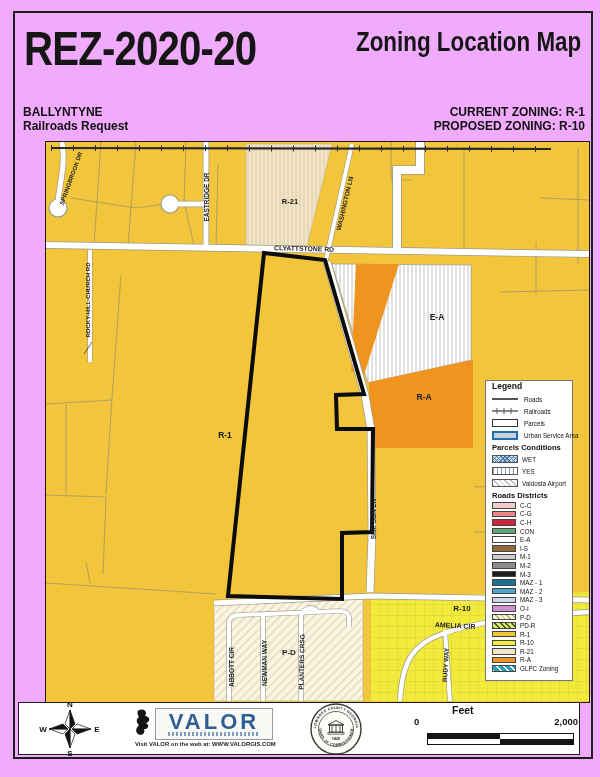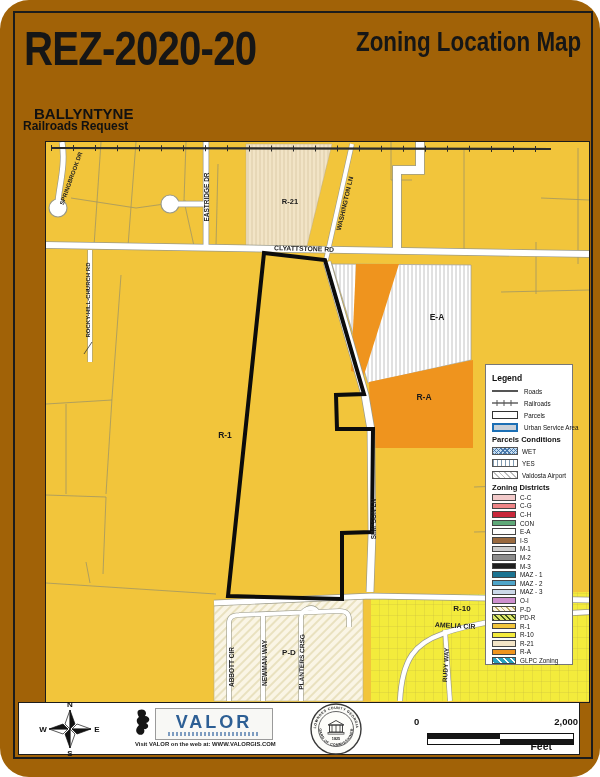--- a/index.html
+++ b/index.html
@@ -1,35 +1,35 @@
 <!DOCTYPE html>
 <html style="--c-r1: #F2C53B; --c-r10: #F3EB3C; --c-r21: #F2E4C6; --c-ra: #EF941E; --c-pd: #FAF5E5; --c-usa: #1B6FB5; --c-valor: #2D5F94; --c-parcel: #97906A; --c-casing: #9A9A8A; --c-outline: #0C0C0C;"><head>
 <meta charset="utf-8">
 <style>
   html,body{margin:0;padding:0;background:#fff;}
-  .page{position:relative;width:600px;height:777px;background:#a16207;overflow:hidden;
-        font-family:"Liberation Sans",sans-serif;color:#111;border-radius:29px;}
+  .page{position:relative;width:600px;height:777px;background:#f0abfc;overflow:hidden;
+        font-family:"Liberation Sans",sans-serif;color:#111;}
   .abs{position:absolute;}
   
   .page-border{left:13px;top:11px;width:576px;height:744px;border:2px solid #1c1c1c;}
   
   .case-number{left:24px;top:20px;font-size:49px;font-weight:700;letter-spacing:-1px;
                transform:scaleX(.82);transform-origin:left top;white-space:nowrap;color:#161616;}
   .map-title{left:356px;top:26px;font-size:28px;font-weight:700;transform:scaleX(.8);
              transform-origin:left top;white-space:nowrap;color:#161616;}
-  .applicant{left:34px;top:105px;font-size:15px;font-weight:700;}
+  .applicant{left:23px;top:105px;font-size:12px;font-weight:700;}
   .request-type{left:23px;top:119px;font-size:12px;font-weight:700;}
   .zoning-right{right:15px;top:105px;text-align:right;font-size:12px;font-weight:700;line-height:14px;white-space:nowrap;}
   
   .map-frame{left:45px;top:141px;width:543px;height:560px;border:1px solid #1c1c1c;box-sizing:content-box;}
   .map-frame svg{display:block;}
   svg text{font-family:"Liberation Sans",sans-serif;}
   
-  .legend{left:485px;top:364px;width:88px;height:301px;background:#fff;border:1px solid #777;
-          box-sizing:border-box;padding:8px 0 0 6px;z-index:5;}
+  .legend{left:485px;top:380px;width:88px;height:301px;background:#fff;border:1px solid #777;
+          box-sizing:border-box;padding:0 0 0 6px;z-index:5;}
   .legend-title{font-size:8.5px;font-weight:700;margin-bottom:2px;}
   .lsec{font-size:7.6px;font-weight:700;margin:2px 0 1px 0;}
   .lrow{display:flex;align-items:center;height:12px;}
   .lrow.sm{height:8.6px;}
   .lbl{font-size:6.3px;color:#111;white-space:nowrap;}
   .sym{width:28px;margin-right:4px;flex:0 0 auto;display:flex;align-items:center;justify-content:flex-start;}
   .sw{width:26px;height:8px;border:1px solid #555;margin-right:4px;flex:0 0 auto;box-sizing:border-box;}
   .sw.sm{width:24px;height:6.5px;border:.8px solid #444;}
   .road-sym{width:26px;height:2px;background:#555;}
   .parcel-sym{width:26px;height:8px;background:#fff;border:1px solid #333;box-sizing:border-box;}
@@ -39,42 +39,46 @@
   .h-yes{background-image:repeating-linear-gradient(90deg,rgba(115,145,170,.9) 0 1px,transparent 1px 4px);}
   .h-air{background-image:repeating-linear-gradient(45deg,rgba(165,165,165,.7) 0 1px,transparent 1px 4px);}
   .h-pd{background-image:repeating-linear-gradient(45deg,rgba(185,167,95,.95) 0 1px,transparent 1px 4px);}
   .h-pdr{background-image:repeating-linear-gradient(45deg,rgba(58,78,18,.95) 0 1.2px,transparent 1.2px 4px);}
   .h-glpc{background-image:repeating-linear-gradient(45deg,#fff 0 1.4px,transparent 1.4px 5px);}
   
   .footer-box{left:18px;top:702px;width:562px;height:53px;border:1.5px solid #1c1c1c;box-sizing:border-box;background:#fff;}
   .valor-wrap{left:135px;top:706px;width:150px;height:46px;}
   .valor-inner{position:absolute;left:20px;top:2px;width:116px;height:30px;border:1px solid #9a9a9a;
                background:#f8f8f5;display:flex;flex-direction:column;align-items:center;justify-content:center;}
-  .valor-name{font-size:18px;font-weight:700;letter-spacing:3px;color:var(--c-valor);line-height:18px;}
+  .valor-name{font-size:22px;font-weight:700;letter-spacing:3px;color:var(--c-valor);line-height:18px;}
   .valor-tag{width:92px;height:4px;margin-top:1px;
              background:repeating-linear-gradient(90deg,#7d9cc0 0 2px,transparent 2px 4px);}
   .valor-web{position:absolute;left:0px;top:35px;width:150px;font-size:5.9px;font-weight:700;color:#222;white-space:nowrap;}
-  .feet-label{left:452px;top:740px;width:100px;text-align:right;font-size:10.5px;font-weight:700;}
+  .feet-label{left:452px;top:704px;width:100px;text-align:left;font-size:10.5px;font-weight:700;}
   .scale-zero{left:414px;top:716px;width:20px;font-size:9.5px;font-weight:700;}
   .scale-max{left:534px;top:716px;width:44px;text-align:right;font-size:9.5px;font-weight:700;}
   .scale-bar{left:427px;top:733px;width:145px;height:10px;border:1.2px solid #111;box-sizing:content-box;
              display:grid;grid-template-columns:72px 1fr;grid-template-rows:1fr 1fr;}
   .sb1{background:#161616;} .sb2{background:#fff;} .sb3{background:#fff;} .sb4{background:#161616;}
 </style>
 </head>
 <body>
 
 <div class="page">
 
   <div class="abs page-border"></div>
 
   <div class="abs case-number">REZ-2020-20</div>
   <div class="abs map-title">Zoning Location Map</div>
   <div class="abs applicant">BALLYNTYNE</div>
   <div class="abs request-type">Railroads Request</div>
+  <div class="abs zoning-right">
+    <div>CURRENT ZONING:  R-1</div>
+    <div>PROPOSED ZONING:  R-10</div>
+  </div>
 
   <div class="abs map-frame">
     <svg width="543" height="560" viewBox="0 0 543 560">
       <defs>
         <pattern id="pv21" width="4" height="4" patternUnits="userSpaceOnUse">
           <path d="M2,0 V4" stroke="#d9c8a5" stroke-width="0.9"></path>
         </pattern>
         <pattern id="pvea" width="4" height="4" patternUnits="userSpaceOnUse">
           <path d="M2,0 V4" stroke="#b3b3b3" stroke-width="0.8"></path>
         </pattern>
@@ -237,21 +241,21 @@
     </div>
     <div class="lrow">
       <span class="sw h-yes" style="background-color: rgb(255, 255, 255);"></span>
       <span class="lbl">YES</span>
     </div>
     <div class="lrow">
       <span class="sw h-air" style="background-color: rgb(255, 255, 255);"></span>
       <span class="lbl">Valdosta Airport</span>
     </div>
 
-    <div class="lsec">Zoning Districts</div>
+    <div class="lsec">Roads Districts</div>
     <div class="lrow sm">
         <span class="sw sm" style="background-color: rgb(242, 202, 202);"></span>
         <span class="lbl">C-C</span>
       </div>
     <div class="lrow sm">
         <span class="sw sm" style="background-color: rgb(238, 132, 134);"></span>
         <span class="lbl">C-G</span>
       </div>
     <div class="lrow sm">
         <span class="sw sm" style="background-color: rgb(201, 39, 59);"></span>

